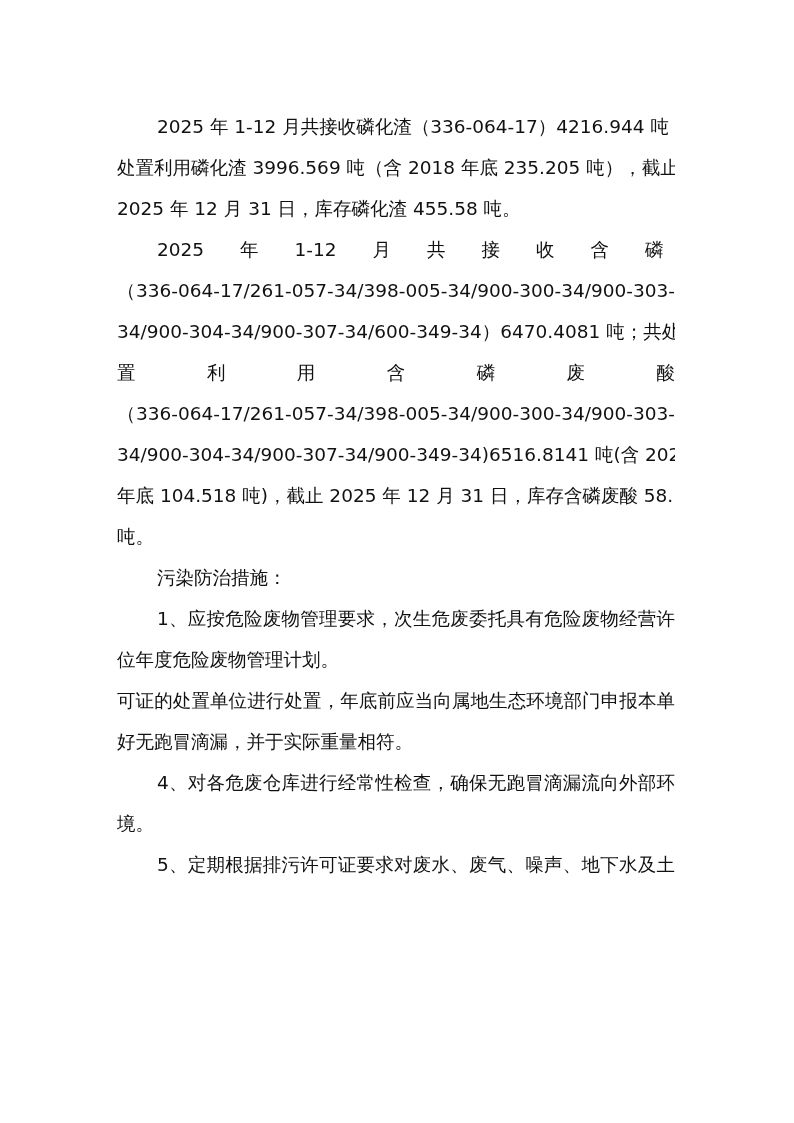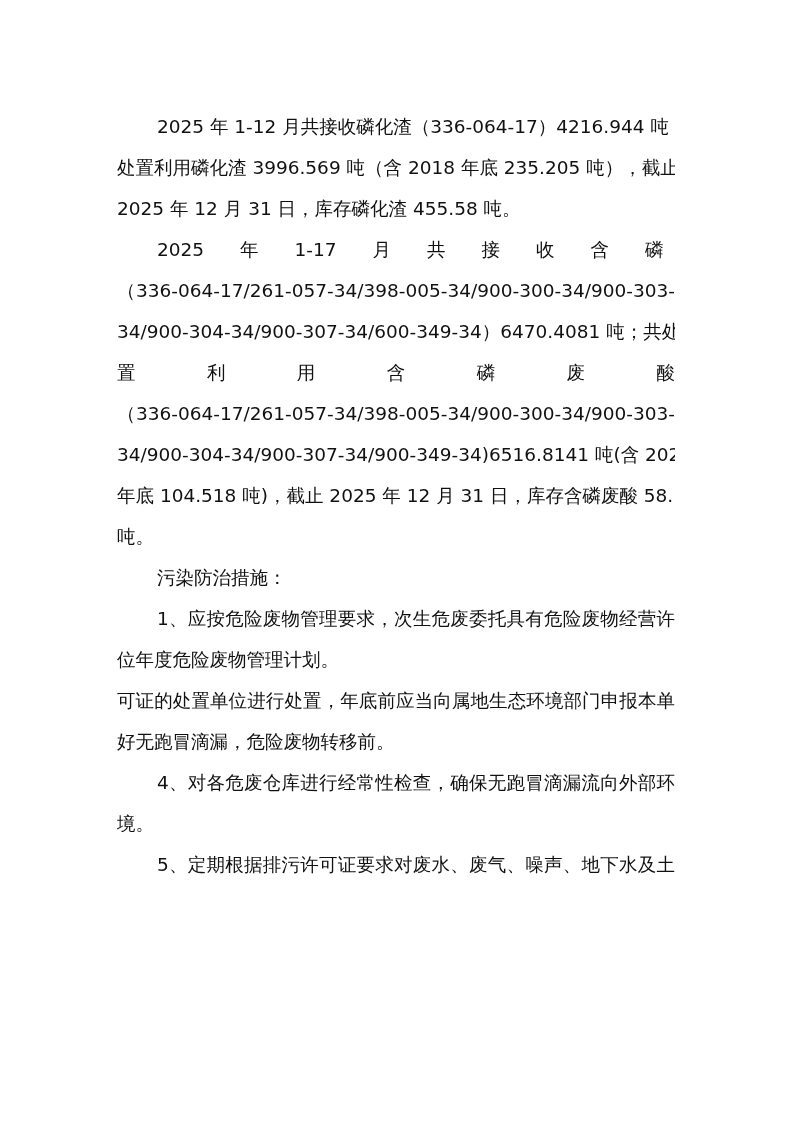--- a/index.html
+++ b/index.html
@@ -34,21 +34,21 @@
   <div>
     <div class="line indent">2025 年 1-12 月共接收磷化渣（336-064-17）4216.944 吨，</div>
     <div class="line">处置利用磷化渣 3996.569 吨（含 2018 年底 235.205 吨），截止</div>
     <div class="line last">2025 年 12 月 31 日，库存磷化渣 455.58 吨。</div>
   </div>
 
   <div>
     <div class="line indent spread">
       <span>2025</span>
       <span>年</span>
-      <span>1-17</span>
+      <span>1-12</span>
       <span>月</span>
       <span>共</span>
       <span>接</span>
       <span>收</span>
       <span>含</span>
       <span>磷</span>
       <span>废</span>
       <span>酸</span>
     </div>
     <div class="line">（336-064-17/261-057-34/398-005-34/900-300-34/900-303-</div>
@@ -73,21 +73,21 @@
   </div>
 
   <div>
     <div class="line indent">1、应按危险废物管理要求，次生危废委托具有危险废物经营许</div>
     <div class="line last">位年度危险废物管理计划。</div>
     <div class="line">可证的处置单位进行处置，年底前应当向属地生态环境部门申报本单</div>
   </div>
 
 
   <div>
-    <div class="line last">好无跑冒滴漏，危险废物转移前。</div>
+    <div class="line last">好无跑冒滴漏，并于实际重量相符。</div>
   </div>
 
   <div>
     <div class="line indent">4、对各危废仓库进行经常性检查，确保无跑冒滴漏流向外部环</div>
     <div class="line last">境。</div>
   </div>
 
   <div>
     <div class="line indent">5、定期根据排污许可证要求对废水、废气、噪声、地下水及土</div>
   </div>

